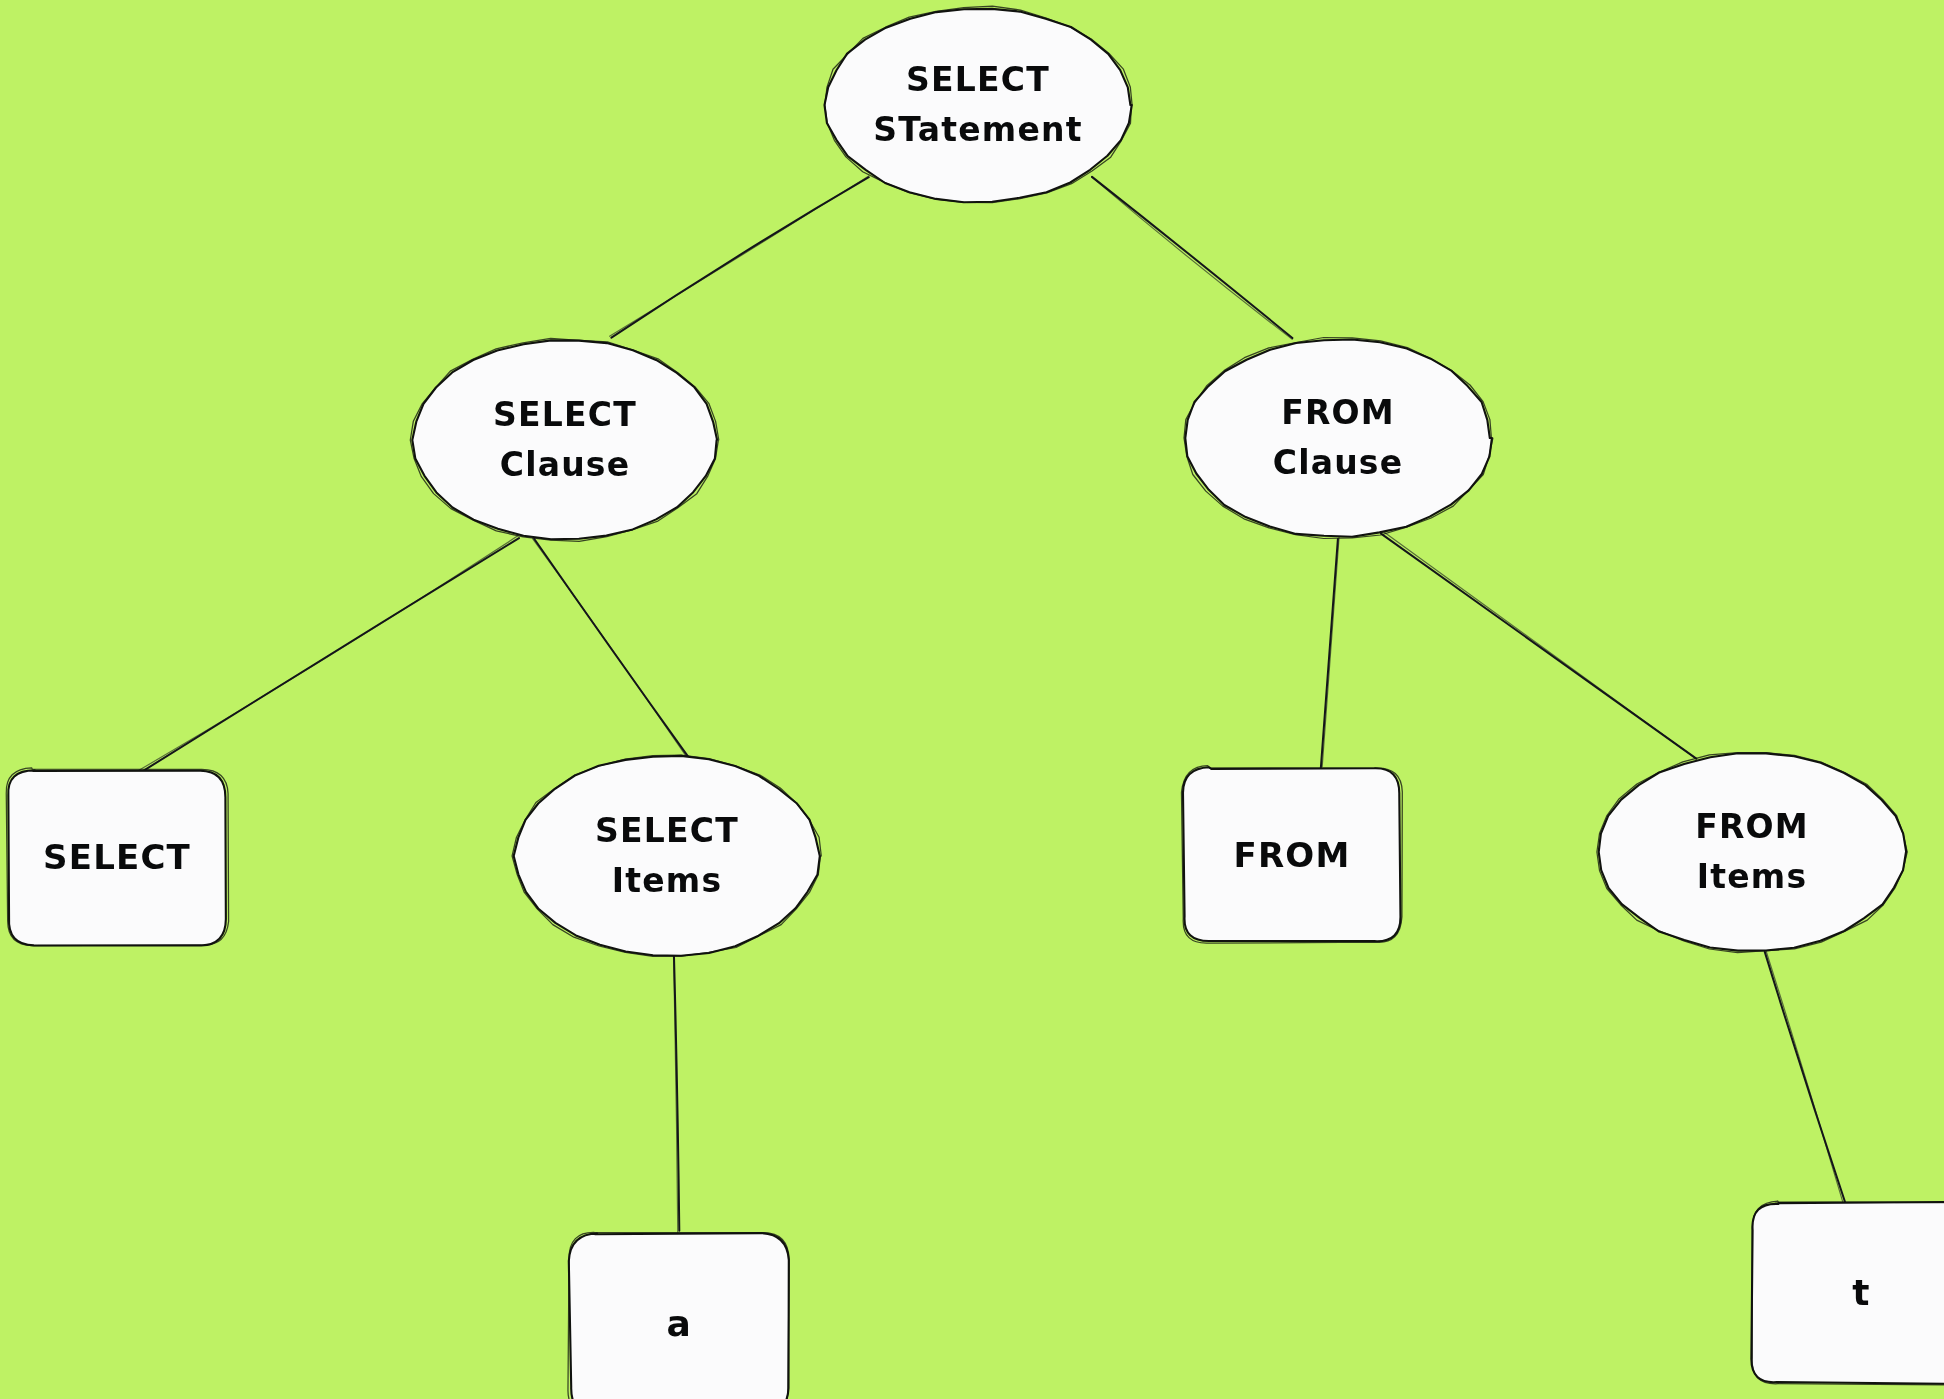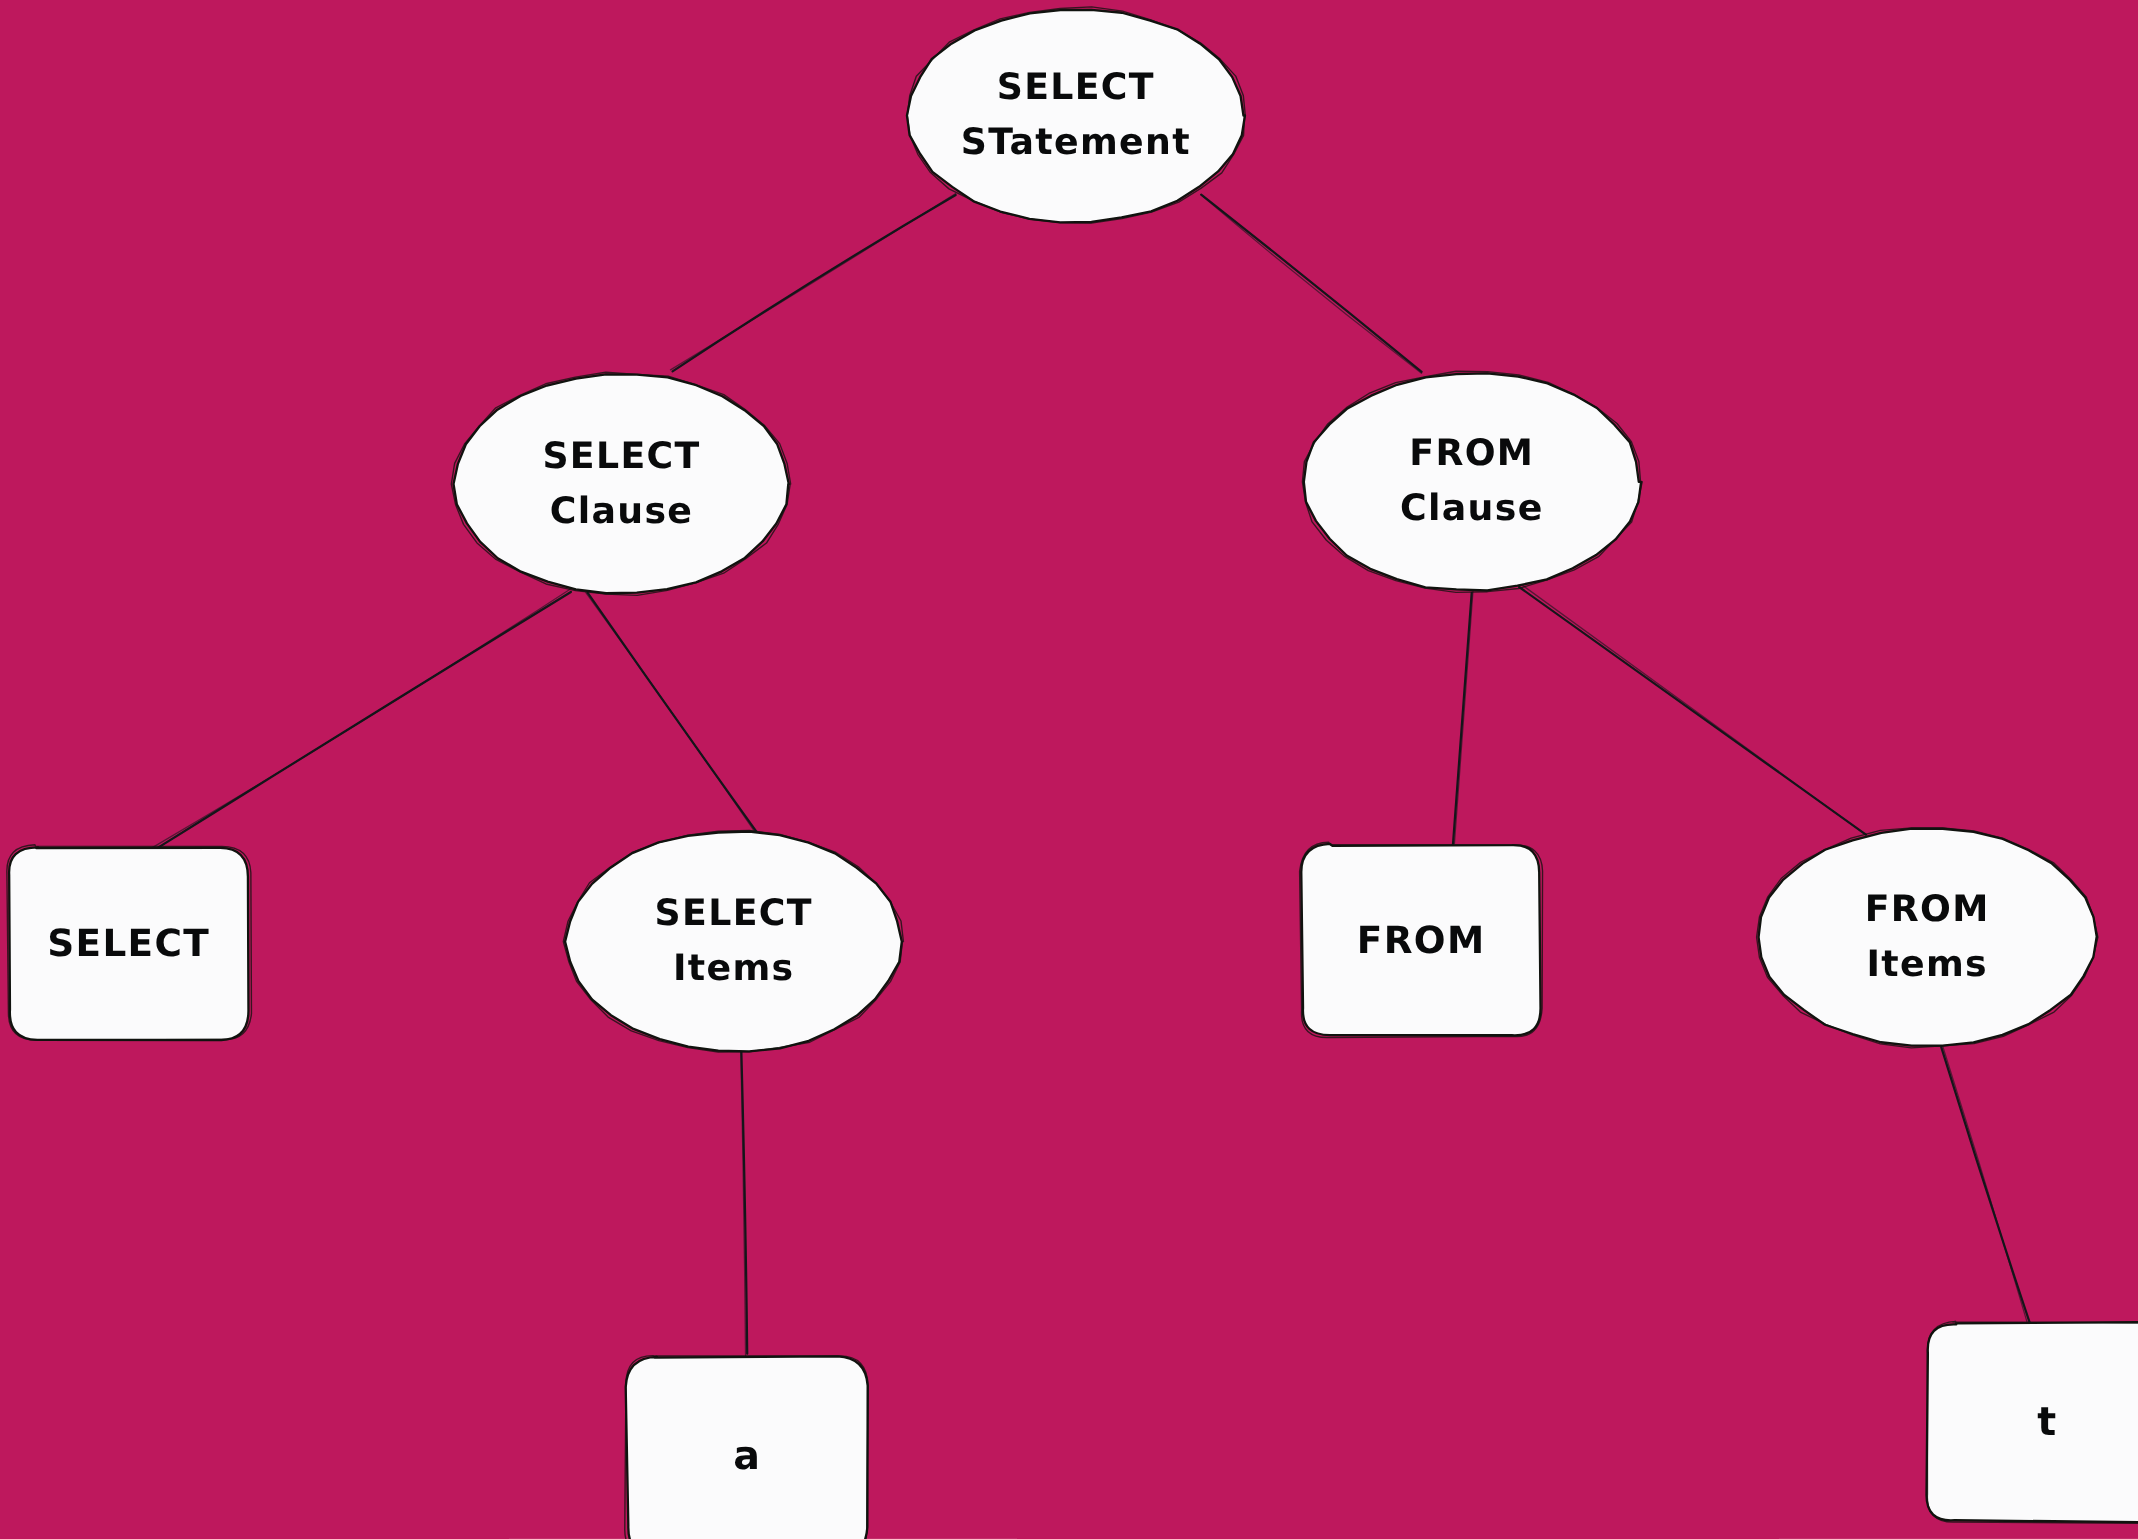--- a/index.html
+++ b/index.html
@@ -63,21 +63,21 @@
     font-size: 34px;
   }
   .node-label.tiny {
     font-size: 36px;
     letter-spacing: 0.5px;
   }
 </style>
 </head>
 <body style="background: rgb(241, 242, 244);">
 
-<div id="diagram-root" style="background: #be185d; text-decoration: underline;">
+<div id="diagram-root" style="background: #bef264; text-decoration: underline;">
   <svg id="tree-svg" viewBox="0 0 1944 1399" xmlns="http://www.w3.org/2000/svg">
     <g id="edges-layer">
         <g>
           <path d="M 868.7918581230527 177.23123645932938 Q 736.6974881173566 254.35645929619506 611.4093866364143 337.63049030473013" class="edge-line"></path>
           <path d="M 868.8321139825657 175.88367462245918 Q 739.3920669569598 257.32829666320623 609.53540039134 336.2336654673487" class="edge-line sketch2"></path>
         </g>
         <g>
           <path d="M 1092.0093078627294 176.87395477382185 Q 1194.183098084239 257.48698473050587 1292.38999938983 338.01776897908087" class="edge-line"></path>
           <path d="M 1091.5230379116363 176.9071512231171 Q 1190.2827965261336 260.8246315144583 1292.2501115800114 339.36521256033575" class="edge-line sketch2"></path>
         </g>

